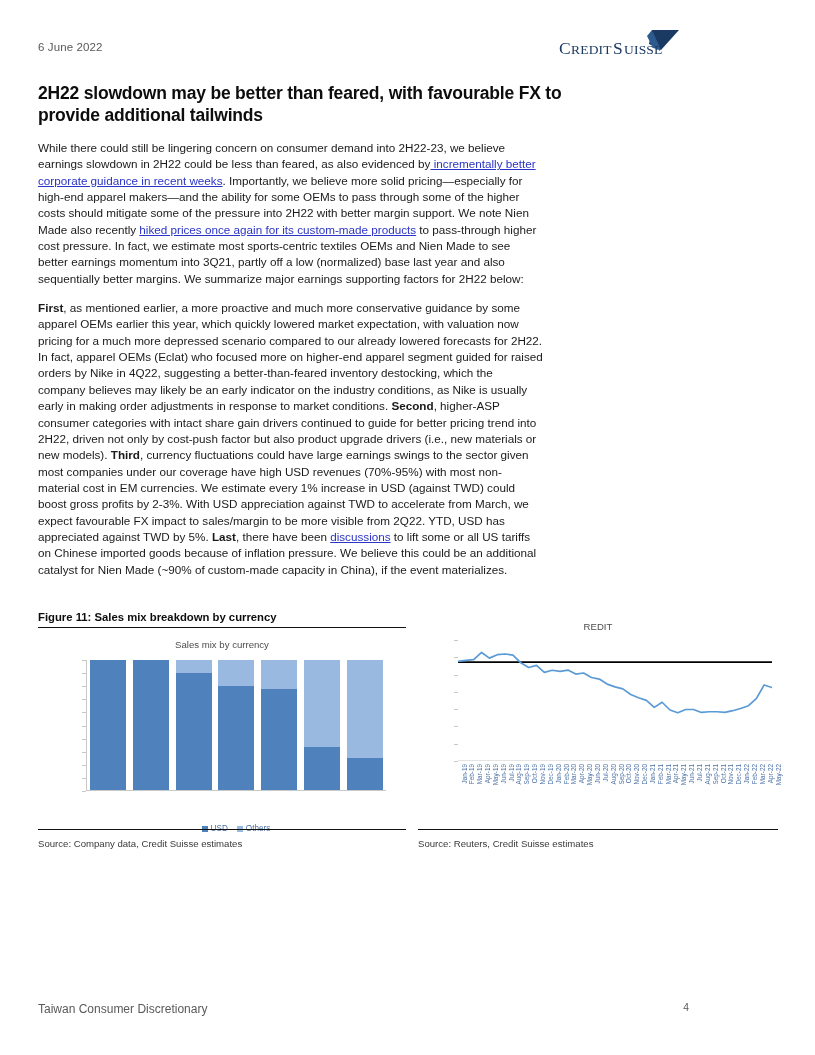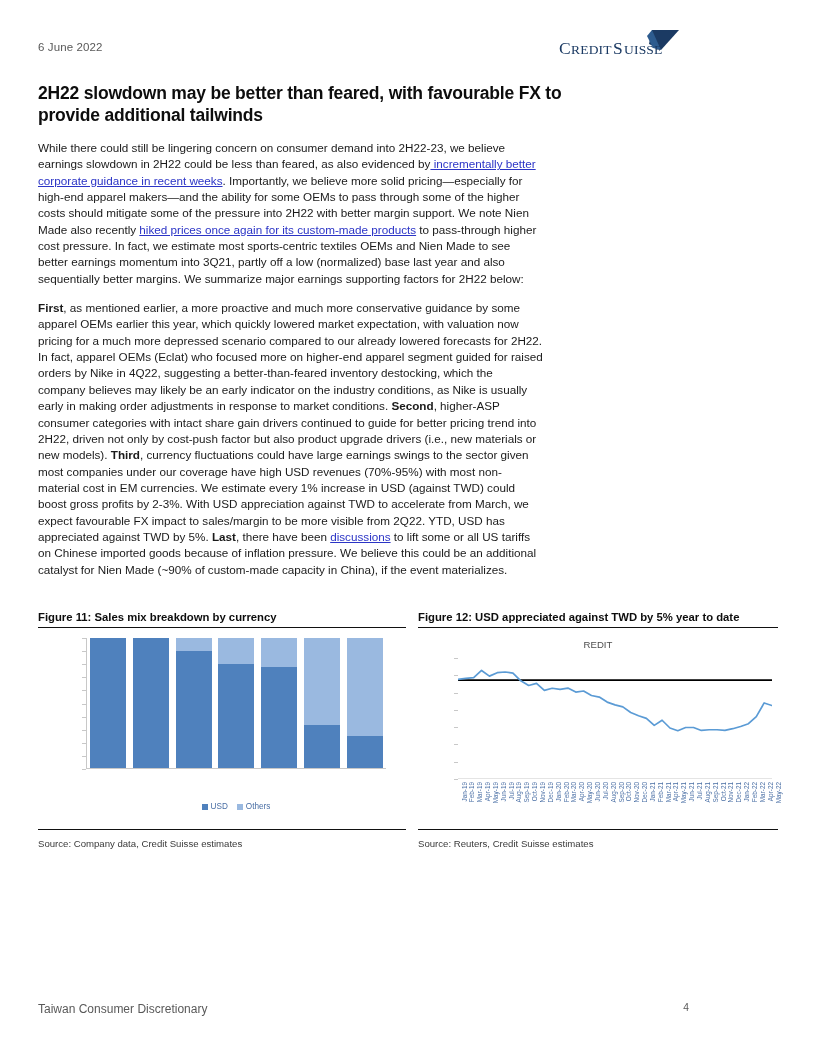--- a/index.html
+++ b/index.html
@@ -138,20 +138,21 @@
   <div class="title">2H22 slowdown may be better than feared, with favourable FX to provide additional tailwinds</div>
 
   <div class="body-col">
     <p class="para"><span>While there could still be lingering concern on consumer demand into 2H22-23, we believe earnings slowdown in 2H22 could be less than feared, as also evidenced by</span><a class="lnk" href="#"> incrementally better corporate guidance in recent weeks</a><span>. Importantly, we believe more solid pricing—especially for high-end apparel makers—and the ability for some OEMs to pass through some of the higher costs should mitigate some of the pressure into 2H22 with better margin support. We note Nien Made also recently </span><a class="lnk" href="#">hiked prices once again for its custom-made products</a><span> to pass-through higher cost pressure. In fact, we estimate most sports-centric textiles OEMs and Nien Made to see better earnings momentum into 3Q21, partly off a low (normalized) base last year and also sequentially better margins. We summarize major earnings supporting factors for 2H22 below:</span></p>
 
     <p class="para"><b>First</b><span>, as mentioned earlier, a more proactive and much more conservative guidance by some apparel OEMs earlier this year, which quickly lowered market expectation, with valuation now pricing for a much more depressed scenario compared to our already lowered forecasts for 2H22. In fact, apparel OEMs (Eclat) who focused more on higher-end apparel segment guided for raised orders by Nike in 4Q22, suggesting a better-than-feared inventory destocking, which the company believes may likely be an early indicator on the industry conditions, as Nike is usually early in making order adjustments in response to market conditions. </span><b>Second</b><span>, higher-ASP consumer categories with intact share gain drivers continued to guide for better pricing trend into 2H22, driven not only by cost-push factor but also product upgrade drivers (i.e., new materials or new models). </span><b>Third</b><span>, currency fluctuations could have large earnings swings to the sector given most companies under our coverage have high USD revenues (70%-95%) with most non-material cost in EM currencies. We estimate every 1% increase in USD (against TWD) could boost gross profits by 2-3%. With USD appreciation against TWD to accelerate from March, we expect favourable FX impact to sales/margin to be more visible from 2Q22. YTD, USD has appreciated against TWD by 5%. </span><b>Last</b><span>, there have been </span><a class="lnk" href="#">discussions</a><span> to lift some or all US tariffs on Chinese imported goods because of inflation pressure. We believe this could be an additional catalyst for Nien Made (~90% of custom-made capacity in China), if the event materializes.</span></p>
   </div>
 
   <div class="fig fig-left">
     <div class="fig-cap">Figure 11: Sales mix breakdown by currency</div>
+    <div class="chart-title">Sales mix by currency</div>
     <div class="bar-wrap">
       <div class="bc-plot">
           <div class="bar-col">
             <div class="seg-usd" style="height: 100%; background: rgb(79, 129, 189);"></div>
           </div>
           <div class="bar-col">
             <div class="seg-usd" style="height: 100%; background: rgb(79, 129, 189);"></div>
           </div>
           <div class="bar-col">
             <div class="seg-oth" style="height: 10%; background: rgb(154, 185, 224);"></div>
@@ -194,21 +195,20 @@
         <div class="bc-tick" style="top: 99.7px;"></div>
         <div class="bc-tick" style="top: 112.8px;"></div>
         <div class="bc-tick" style="top: 125.9px;"></div>
         <div class="bc-tick" style="top: 139px;"></div>
       </div>
   </div>
   <div class="rule-left"></div>
   <div class="fig-src src-left">Source: Company data, Credit Suisse estimates</div>
 
   <div class="fig fig-right">
-    <div class="fig-cap">Figure 12: USD appreciated against TWD by 5% year to date</div>
     <div class="chart-title">REDIT</div>
     <div class="line-wrap">
       <div class="lc-plot"><svg width="314" height="121" viewBox="0 0 314 121">
             <line x1="0" y1="121" x2="314" y2="121" stroke="#c8c8c8" stroke-width="1"></line>
             <line x1="0" y1="22.12571428571431" x2="314" y2="22.12571428571431" stroke="#000000" stroke-width="1.6"></line>
             <polyline points="0.00,21.43 7.85,20.40 15.70,19.71 23.55,12.45 31.40,18.15 39.25,14.69 47.10,14.00 54.95,15.04 62.80,22.82 70.65,27.48 78.50,25.41 86.35,32.32 94.20,30.25 102.05,31.46 109.90,30.08 117.75,34.05 125.60,33.02 133.45,37.51 141.30,39.07 149.15,44.08 157.00,46.84 164.85,48.92 172.70,54.45 180.55,57.73 188.40,60.33 196.25,67.41 204.10,62.23 211.95,70.01 219.80,72.77 227.65,69.49 235.50,69.49 243.35,72.43 251.20,71.74 259.05,71.74 266.90,72.43 274.75,70.70 282.60,68.45 290.45,65.69 298.30,58.60 306.15,44.94 314.00,47.54" fill="none" stroke="#5b9bd5" stroke-width="1.7" stroke-linejoin="round" stroke-linecap="round"></polyline>
           </svg></div>
       <div class="lc-xlabels">
           <div class="lc-xlab" style="left: 2.5px;">Jan-19</div>
           <div class="lc-xlab" style="left: 10.35px;">Feb-19</div>

